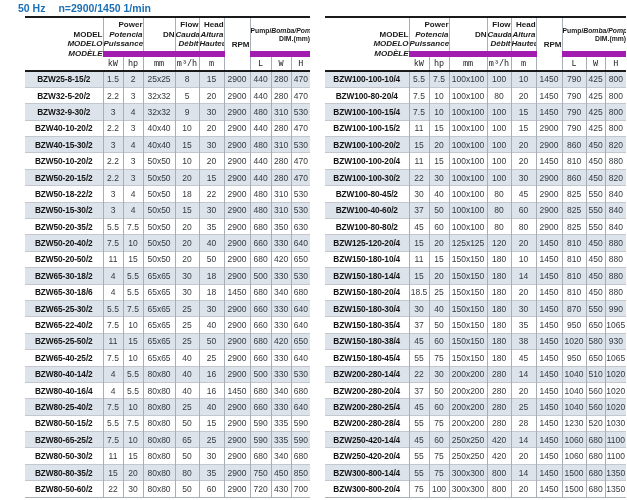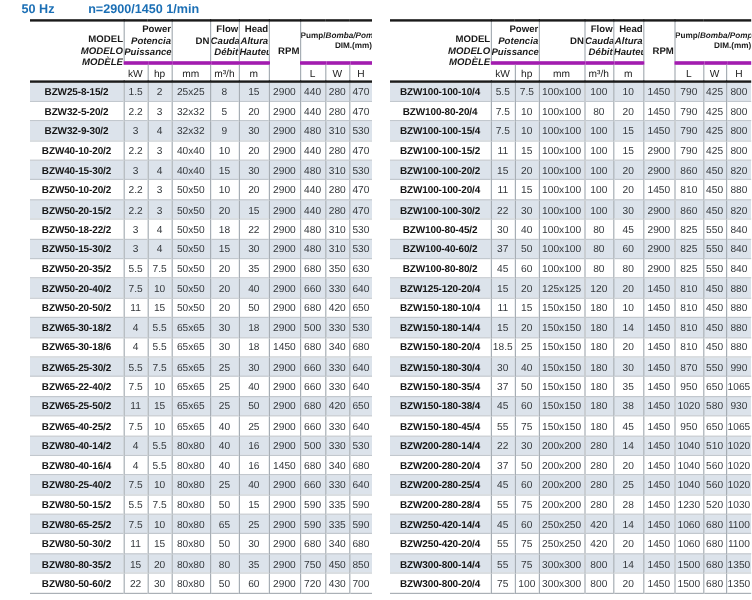--- a/index.html
+++ b/index.html
@@ -7,21 +7,21 @@
     width:627px;height:500px;background:#ffffff;position:relative;overflow:hidden;
     font-family:"Liberation Sans",sans-serif;
     -webkit-font-smoothing:antialiased;
   }
   .topbar{
     position:absolute;top:2px;left:18px;right:3px;
     display:flex;justify-content:space-between;align-items:baseline;
   }
   .page-title{color:var(--accent,#1b6fb5);font-weight:bold;font-size:10.5px;white-space:nowrap;}
   .it{font-style:italic;}
-  .freq-note{color:var(--accent,#1b6fb5);font-weight:bold;font-size:10.5px;display:flex;gap:28px;white-space:nowrap;}
+  .freq-note{color:var(--accent,#1b6fb5);font-weight:bold;font-size:10.5px;display:flex;gap:13px;white-space:nowrap;}
 
   .table-wrap{position:absolute;top:16px;}
   .wrap-left{left:25px;}
   .wrap-right{left:325px;}
 
   table.data-table{
     border-collapse:collapse;table-layout:fixed;
     border-top:2px solid #1a1a1a;
     border-bottom:1px solid #aab0b6;
   }
@@ -39,21 +39,21 @@
   th,td{border-left:1px solid #a7aeb5;padding:0;overflow:hidden;}
   th:first-child,td:first-child{border-left:none;}
 
   thead{border-bottom:2px solid #1a1a1a;}
   thead th{font-size:8px;font-weight:bold;color:#1a1a1a;text-align:center;vertical-align:middle;background:#fff;}
   tr.langs th{height:33px;text-align:right;}
   tr.langs div{line-height:9.5px;}
   th.dim-th{font-size:6.8px;}
   th.dim-th div{line-height:8px;}
   th.rpm-th{font-size:8px;}
-  tr.units th{height:13px;font-weight:normal;font-size:8.5px;color:#222;border-top:3px solid #a21caf;}
+  tr.units th{height:13px;font-weight:normal;font-size:8.5px;color:#222;border-top:6px solid #a21caf;font-family:Liberation Mono, monospace;}
 
   tbody td{
     height:16.4px;box-sizing:border-box;
     font-size:8.5px;color:#34383c;text-align:center;vertical-align:middle;
     border-top:1px solid #c2c8ce;white-space:nowrap;
   }
   tbody tr:first-child td{border-top:none;margin-top:45px;}
   tbody td.model{font-weight:bold;font-size:8.3px;color:#141414;letter-spacing:-0.1px;}
   tbody tr:nth-child(odd){background:var(--row-shade,#dce3eb);}
 </style>

